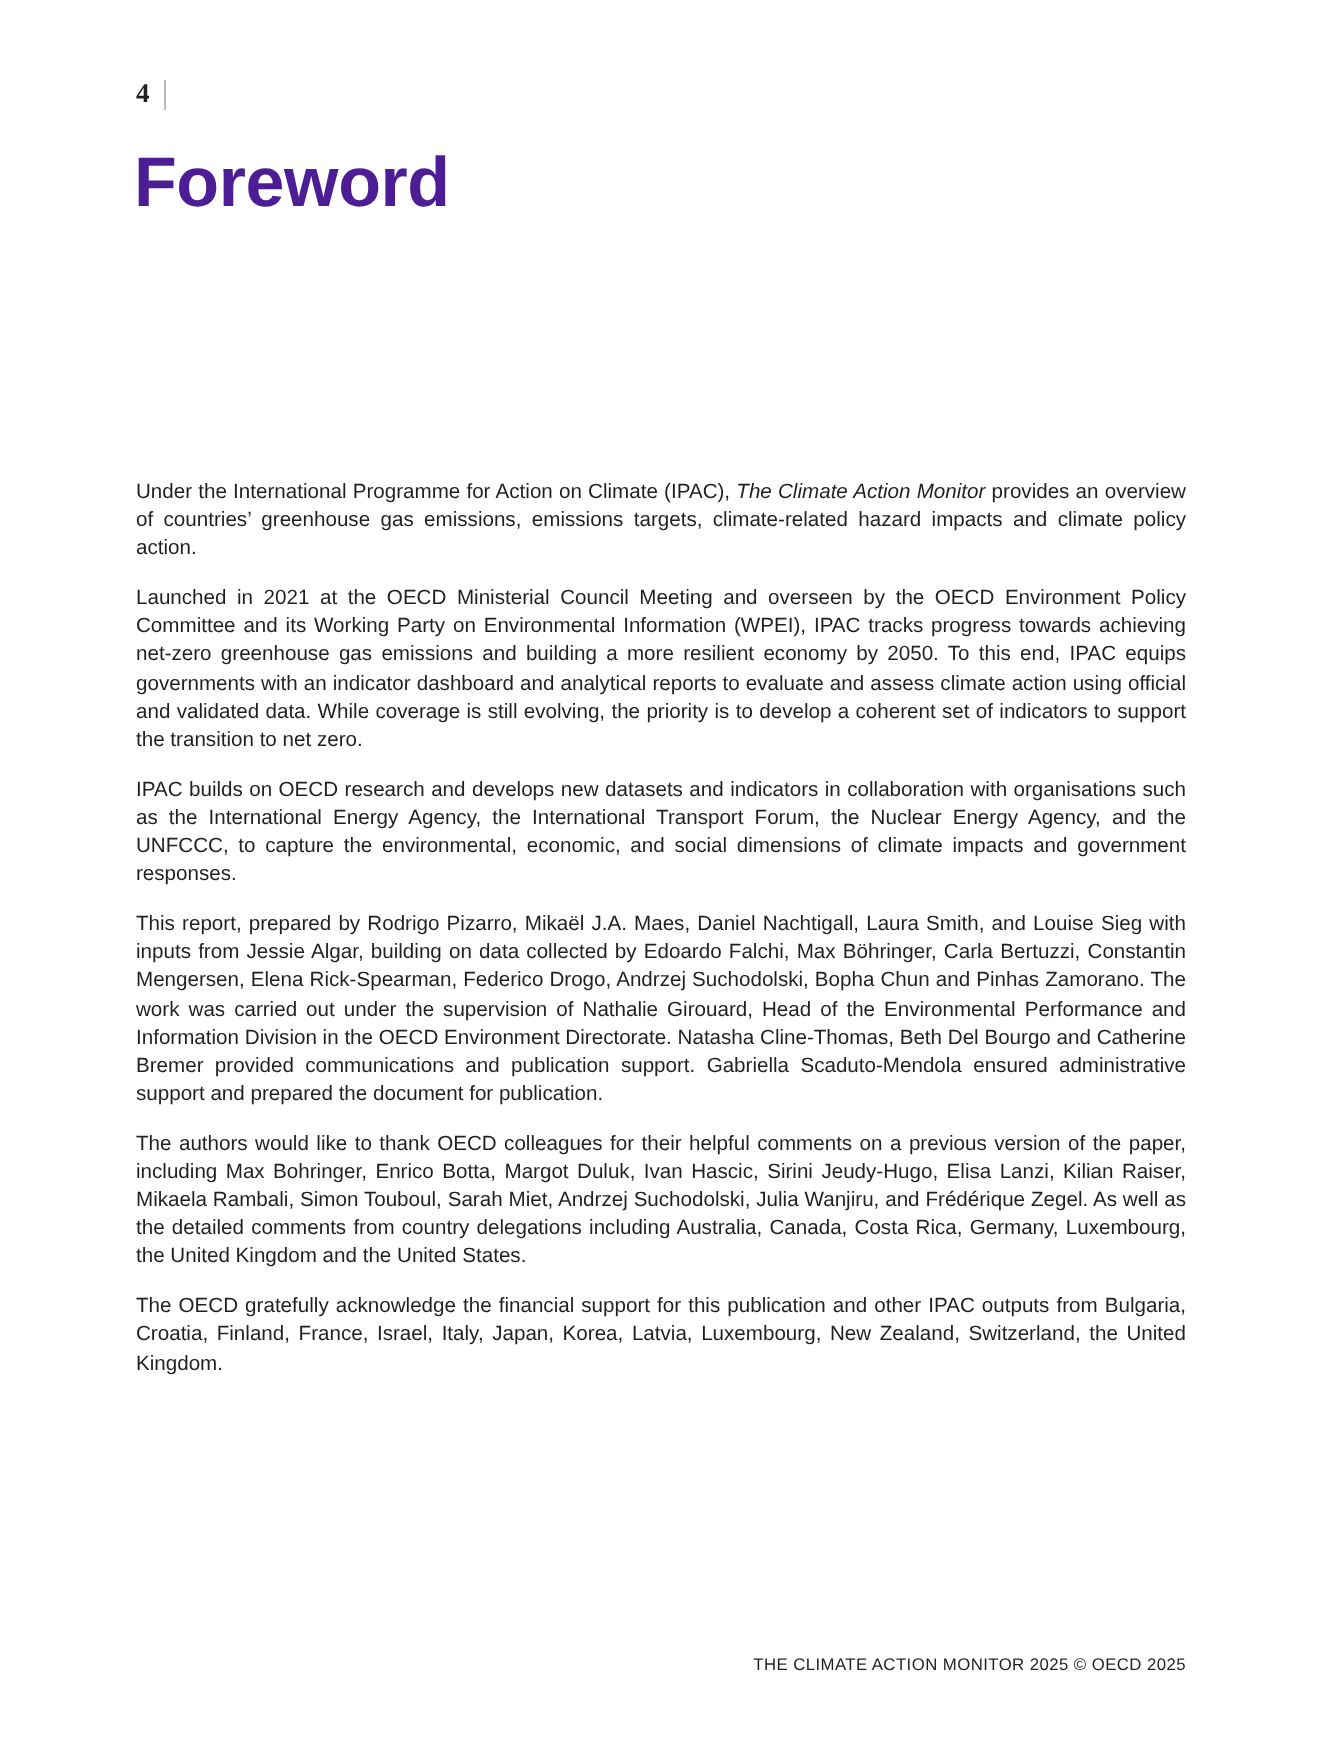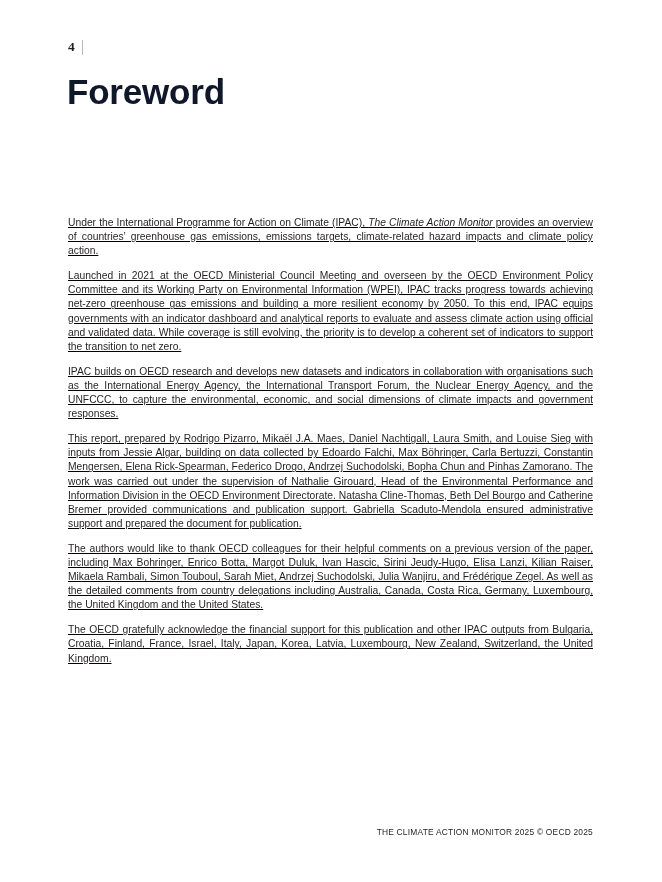--- a/index.html
+++ b/index.html
@@ -47,32 +47,31 @@
 
   
   .chapter-title {
     position: absolute;
     left: 67px;
     top: 72px;
     font-family: "Liberation Sans", sans-serif;
     font-weight: bold;
     font-size: 35px;
     line-height: 40px;
-    color: #0f172a;
+    color: #4c1d95;
     letter-spacing: -0.2px;
     margin: 0;
   }
 
   
   .body-block {
     position: absolute;
     left: 68px;
-    top: 216px;
+    top: 240px;
     width: 525px;
-    text-decoration: underline;
   }
   .para {
     margin: 0 0 11px 0;
     font-family: "Liberation Sans", sans-serif;
     font-size: 10.3px;
     line-height: 14.1px;
     color: #231f20;
     text-align: justify;
     text-justify: inter-word;
     hyphens: none;

